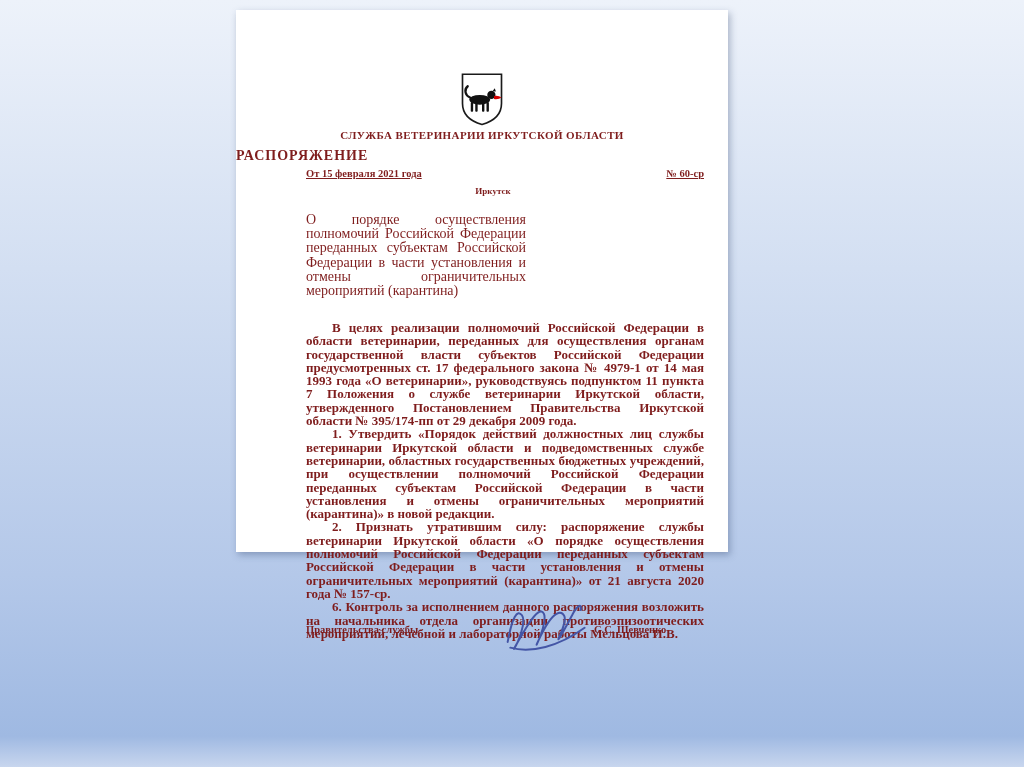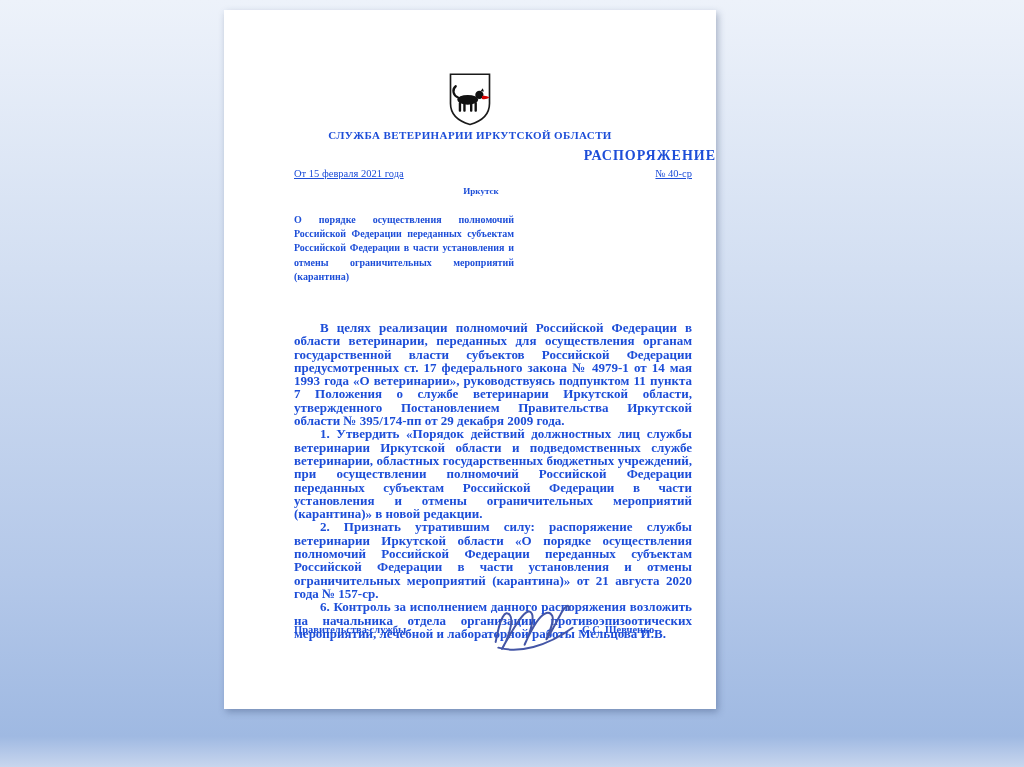--- a/index.html
+++ b/index.html
@@ -5,53 +5,53 @@
   * { margin:0; padding:0; box-sizing:border-box; }
   html,body { width:1024px; height:767px; }
   body { font-family:"Liberation Serif", serif; }
 
   .slide {
     position:relative; width:1024px; height:767px; overflow:hidden;
     background:linear-gradient(to bottom, #edf2fa 0%, #d3dff2 35%, #b4c8e9 75%, #9fb9e2 96%, #c8d6ee 100%);
   }
 
   .page {
-    position:absolute; left:224px; top:10px; width:492px; height:699px;
+    position:absolute; left:236px; top:10px; width:492px; height:542px;
     background:#ffffff;
     box-shadow:2px 3px 7px rgba(40,60,100,0.35);
-    color:#1d4ed8;
+    color:#7f1d1d;
   }
 
   .emblem { position:absolute; top:62px; left:50%; transform:translateX(-50%); width:48px; height:54px; }
 
   .org-name {
     position:absolute; top:119px; left:0; width:100%;
     text-align:center; font-weight:bold; font-size:11px; letter-spacing:0.4px;
   }
 
   .doc-type {
     position:absolute; top:138px; left:0; width:100%;
-    text-align:right; font-weight:bold; font-size:14px; letter-spacing:1px;
+    text-align:left; font-weight:bold; font-size:14px; letter-spacing:1px;
   }
 
   .meta-row {
     position:absolute; top:158px; left:70px; right:24px;
     display:flex; justify-content:space-between;
-    font-weight:normal; font-size:10.5px;
+    font-weight:bold; font-size:10.5px;
   }
   .meta-row span { text-decoration:underline; }
 
   .city {
     position:absolute; top:176px; left:0; width:100%;
     text-align:center; font-weight:bold; font-size:9px;margin-left:11px;
   }
 
   .subject {
     position:absolute; top:203px; left:70px; width:220px;
-    font-weight:bold; font-size:10px; line-height:14.2px; text-align:justify;
+    font-weight:normal; font-size:14px; line-height:14.2px; text-align:justify;
   }
 
   .doc-body {
     position:absolute; top:311px; left:70px; width:398px;
     font-weight:bold; font-size:13px; line-height:13.3px; text-align:justify;
   }
   .doc-body p { text-indent:26px; }
 
   .signer-title {
     position:absolute; top:614px; left:70px;
@@ -87,21 +87,21 @@
       </g>
 
       <path d="M46,32 q6,-1 10,2 q-4,3 -10,2 Z" fill="#d40000"></path>
     </svg>
 
     <div class="org-name">СЛУЖБА ВЕТЕРИНАРИИ ИРКУТСКОЙ ОБЛАСТИ</div>
     <div class="doc-type">РАСПОРЯЖЕНИЕ</div>
 
     <div class="meta-row">
       <span>От 15 февраля 2021 года</span>
-      <span>№ 40-ср</span>
+      <span>№ 60-ср</span>
     </div>
 
     <div class="city">Иркутск</div>
 
     <div class="subject">О порядке осуществления полномочий Российской Федерации переданных субъектам Российской Федерации в части установления и отмены ограничительных мероприятий (карантина)</div>
 
     <div class="doc-body">
       <p>В целях реализации полномочий Российской Федерации в области ветеринарии, переданных для осуществления органам государственной власти субъектов Российской Федерации предусмотренных ст. 17 федерального закона № 4979-1 от 14 мая 1993 года «О ветеринарии», руководствуясь подпунктом 11 пункта 7 Положения о службе ветеринарии Иркутской области, утвержденного Постановлением Правительства Иркутской области № 395/174-пп от  29 декабря 2009 года.</p>
       <p>1. Утвердить «Порядок действий должностных лиц службы ветеринарии Иркутской области и подведомственных службе ветеринарии, областных государственных бюджетных учреждений, при осуществлении полномочий Российской Федерации переданных субъектам Российской Федерации в части установления и отмены ограничительных мероприятий (карантина)» в новой редакции.</p>
       <p>2. Признать утратившим силу: распоряжение службы ветеринарии Иркутской области «О порядке осуществления полномочий Российской Федерации переданных субъектам Российской Федерации в части установления и отмены ограничительных мероприятий (карантина)» от 21 августа 2020 года № 157-ср.</p>

